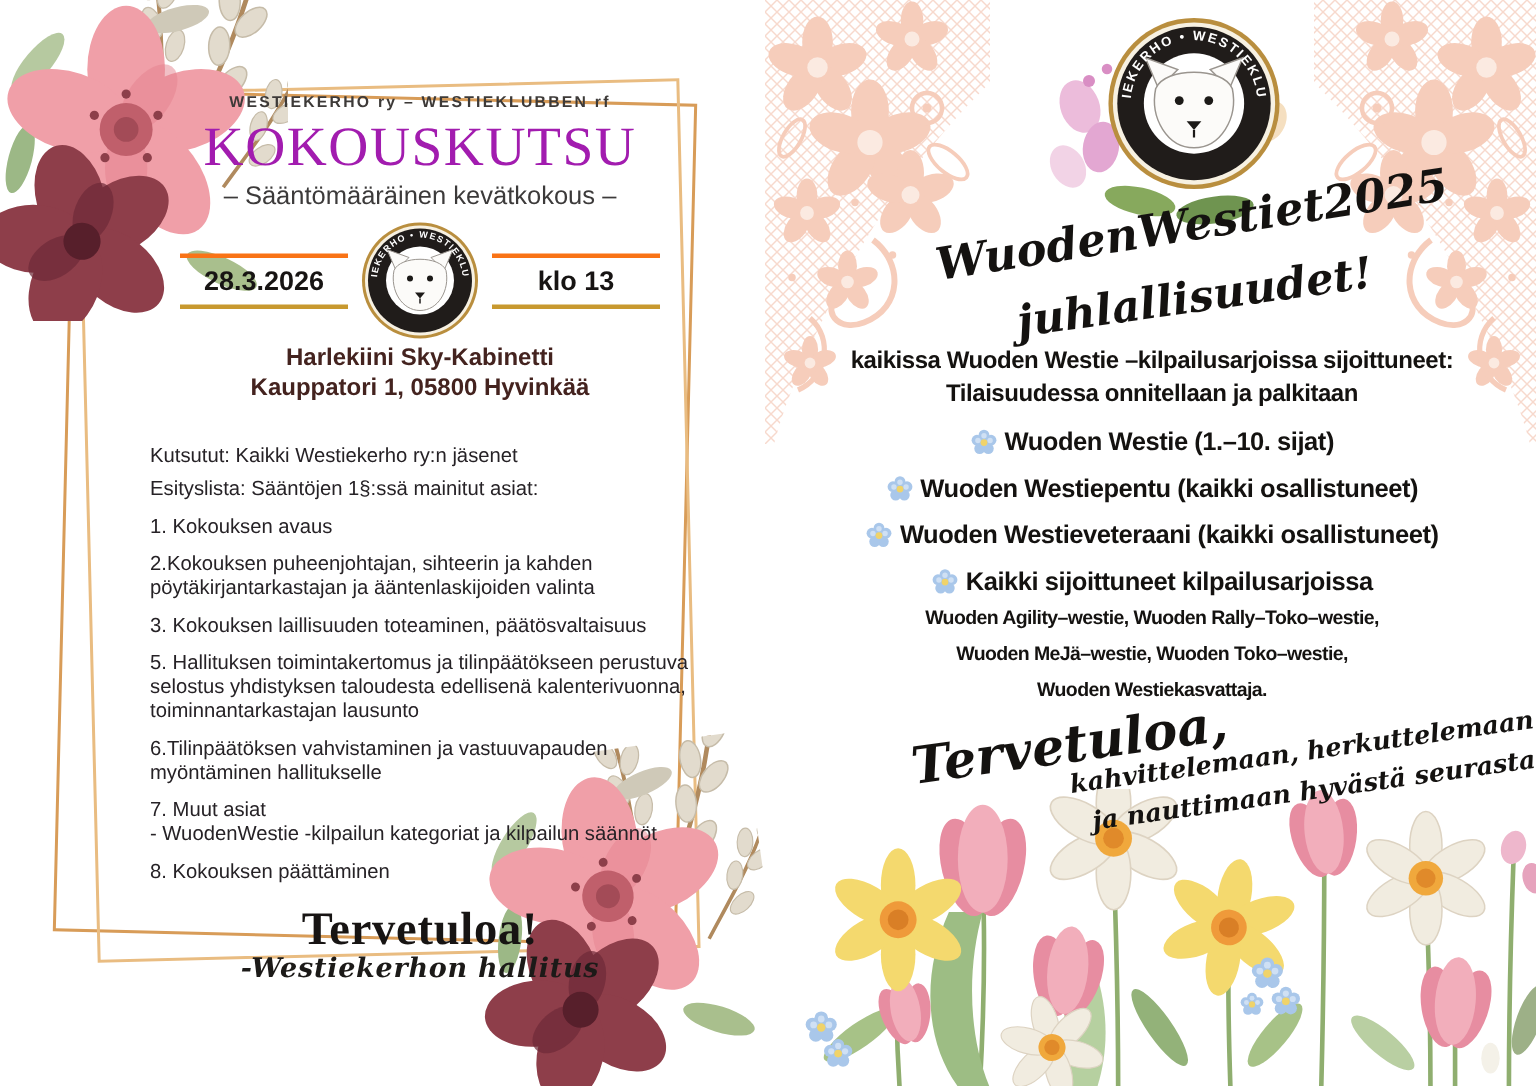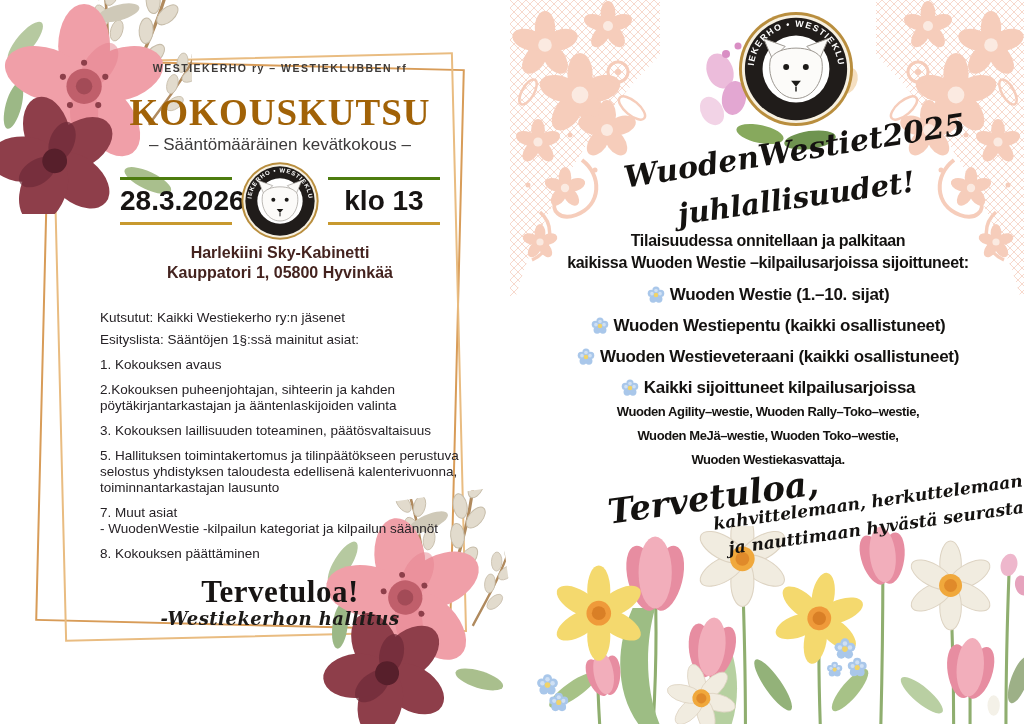--- a/index.html
+++ b/index.html
@@ -6,26 +6,26 @@
   html,body{margin:0;padding:0;background:#888;}
   #page{position:relative;width:1024px;height:724px;background:#ffffff;overflow:hidden;
         font-family:"Liberation Sans",sans-serif;color:#262226;}
   
   #left-page{position:absolute;left:0;top:0;width:512px;height:724px;}
   .gold-frame{position:absolute;border:2px solid #dda766;}
   #frame-a{left:42px;top:64px;width:412px;height:558px;transform:rotate(1.4deg);border-color:#d89c58;}
   #frame-b{left:58px;top:57px;width:398px;height:576px;transform:rotate(-1.4deg);border-color:#e9bc81;}
   #left-content{position:absolute;left:70px;top:62px;width:420px;text-align:center;}
   .org-line{font-size:10.5px;font-weight:bold;letter-spacing:1.5px;color:#3d3a38;}
-  .main-title{font-family:"Liberation Serif",serif;font-weight:bold;font-size:37px;
-              letter-spacing:1px;color:#a16207;line-height:42px;margin-top:18px;}
+  .main-title{font-family:"Liberation Serif",serif;font-weight:normal;font-size:37px;
+              letter-spacing:1px;color:#a21caf;line-height:42px;margin-top:4px;}
   .subtitle{font-size:17px;color:#3c3a3a;margin-top:1px;margin-bottom:5px;}
   .date-band{display:flex;align-items:center;justify-content:center;gap:8px;height:82px;}
-  .gold-cell{width:112px;border-top:3px solid #4d7c0f;border-bottom:3px solid #c8992f;
-             padding:5px 0;font-size:28px;font-weight:bold;color:#171413;}
+  .gold-cell{width:112px;border-top:3px solid #f97316;border-bottom:3px solid #c8992f;
+             padding:5px 0;font-size:18px;font-weight:bold;color:#171413;}
   .badge-svg{width:80px;height:80px;flex:0 0 auto;}
   .venue{font-size:16px;font-weight:bold;color:#44231f;line-height:19px;margin-top:1px;}
   .body-left{text-align:left;padding-left:30px;font-size:13.5px;line-height:16.5px;}
   .invited{margin-top:28px;}
   .agenda-intro{margin-top:5px;}
   .agenda-item{white-space:pre-line;margin-top:9px;font-size:13.5px;line-height:16px;}
   .closing{font-family:"Liberation Serif",serif;font-weight:bold;font-size:31px;
            color:#171413;margin-top:12px;letter-spacing:0.5px;}
   .script{font-family:"DejaVu Serif",serif;font-style:italic;font-weight:bold;}
   .signature{font-size:18px;color:#1c1a18;margin-top:-2px;letter-spacing:0.5px;}
@@ -249,20 +249,22 @@
       <div class="body-left agenda-intro">Esityslista: Sääntöjen 1§:ssä mainitut asiat:</div>
 
       <div class="body-left" style="margin-top:4px">
         <div class="agenda-item">1. Kokouksen avaus</div>
         <div class="agenda-item">2.Kokouksen puheenjohtajan, sihteerin ja kahden
 pöytäkirjantarkastajan ja ääntenlaskijoiden valinta</div>
         <div class="agenda-item">3. Kokouksen laillisuuden toteaminen, päätösvaltaisuus</div>
         <div class="agenda-item">5. Hallituksen toimintakertomus ja tilinpäätökseen perustuva
 selostus yhdistyksen taloudesta edellisenä kalenterivuonna,
 toiminnantarkastajan lausunto</div>
+        <div class="agenda-item">6.Tilinpäätöksen vahvistaminen ja vastuuvapauden
+myöntäminen hallitukselle</div>
         <div class="agenda-item">7. Muut asiat
 - WuodenWestie -kilpailun kategoriat ja kilpailun säännöt</div>
         <div class="agenda-item">8. Kokouksen päättäminen</div>
       </div>
 
       <div class="closing">Tervetuloa!</div>
       <div class="script signature">-Westiekerhon hallitus</div>
     </div>
   </div>
 
@@ -289,22 +291,22 @@
       <use href="#badge"></use>
       <text font-size="9" font-weight="bold" fill="#ffffff" letter-spacing="1.4" font-family="Liberation Sans, sans-serif">
         <textPath href="#badgeArc" startOffset="50%" text-anchor="middle">WESTIEKERHO • WESTIEKLUBBEN</textPath>
       </text>
     </svg>
 
     <div id="rp-title1" class="rp-title">WuodenWestiet2025</div>
     <div id="rp-title2" class="rp-title">juhlallisuudet!</div>
 
     <div id="rp-text">
+      <div class="intro-line">kaikissa Wuoden Westie –kilpailusarjoissa sijoittuneet:</div>
       <div class="intro-line">Tilaisuudessa onnitellaan ja palkitaan</div>
-      <div class="intro-line">kaikissa Wuoden Westie –kilpailusarjoissa sijoittuneet:</div>
 
       <div class="award-row">
         <svg class="bullet-flower" viewBox="-10 -10 20 20">
             <use href="#fmn"></use>
           </svg>
         <span>Wuoden Westie (1.–10. sijat)</span>
       </div>
       <div class="award-row">
         <svg class="bullet-flower" viewBox="-10 -10 20 20">
             <use href="#fmn"></use>

